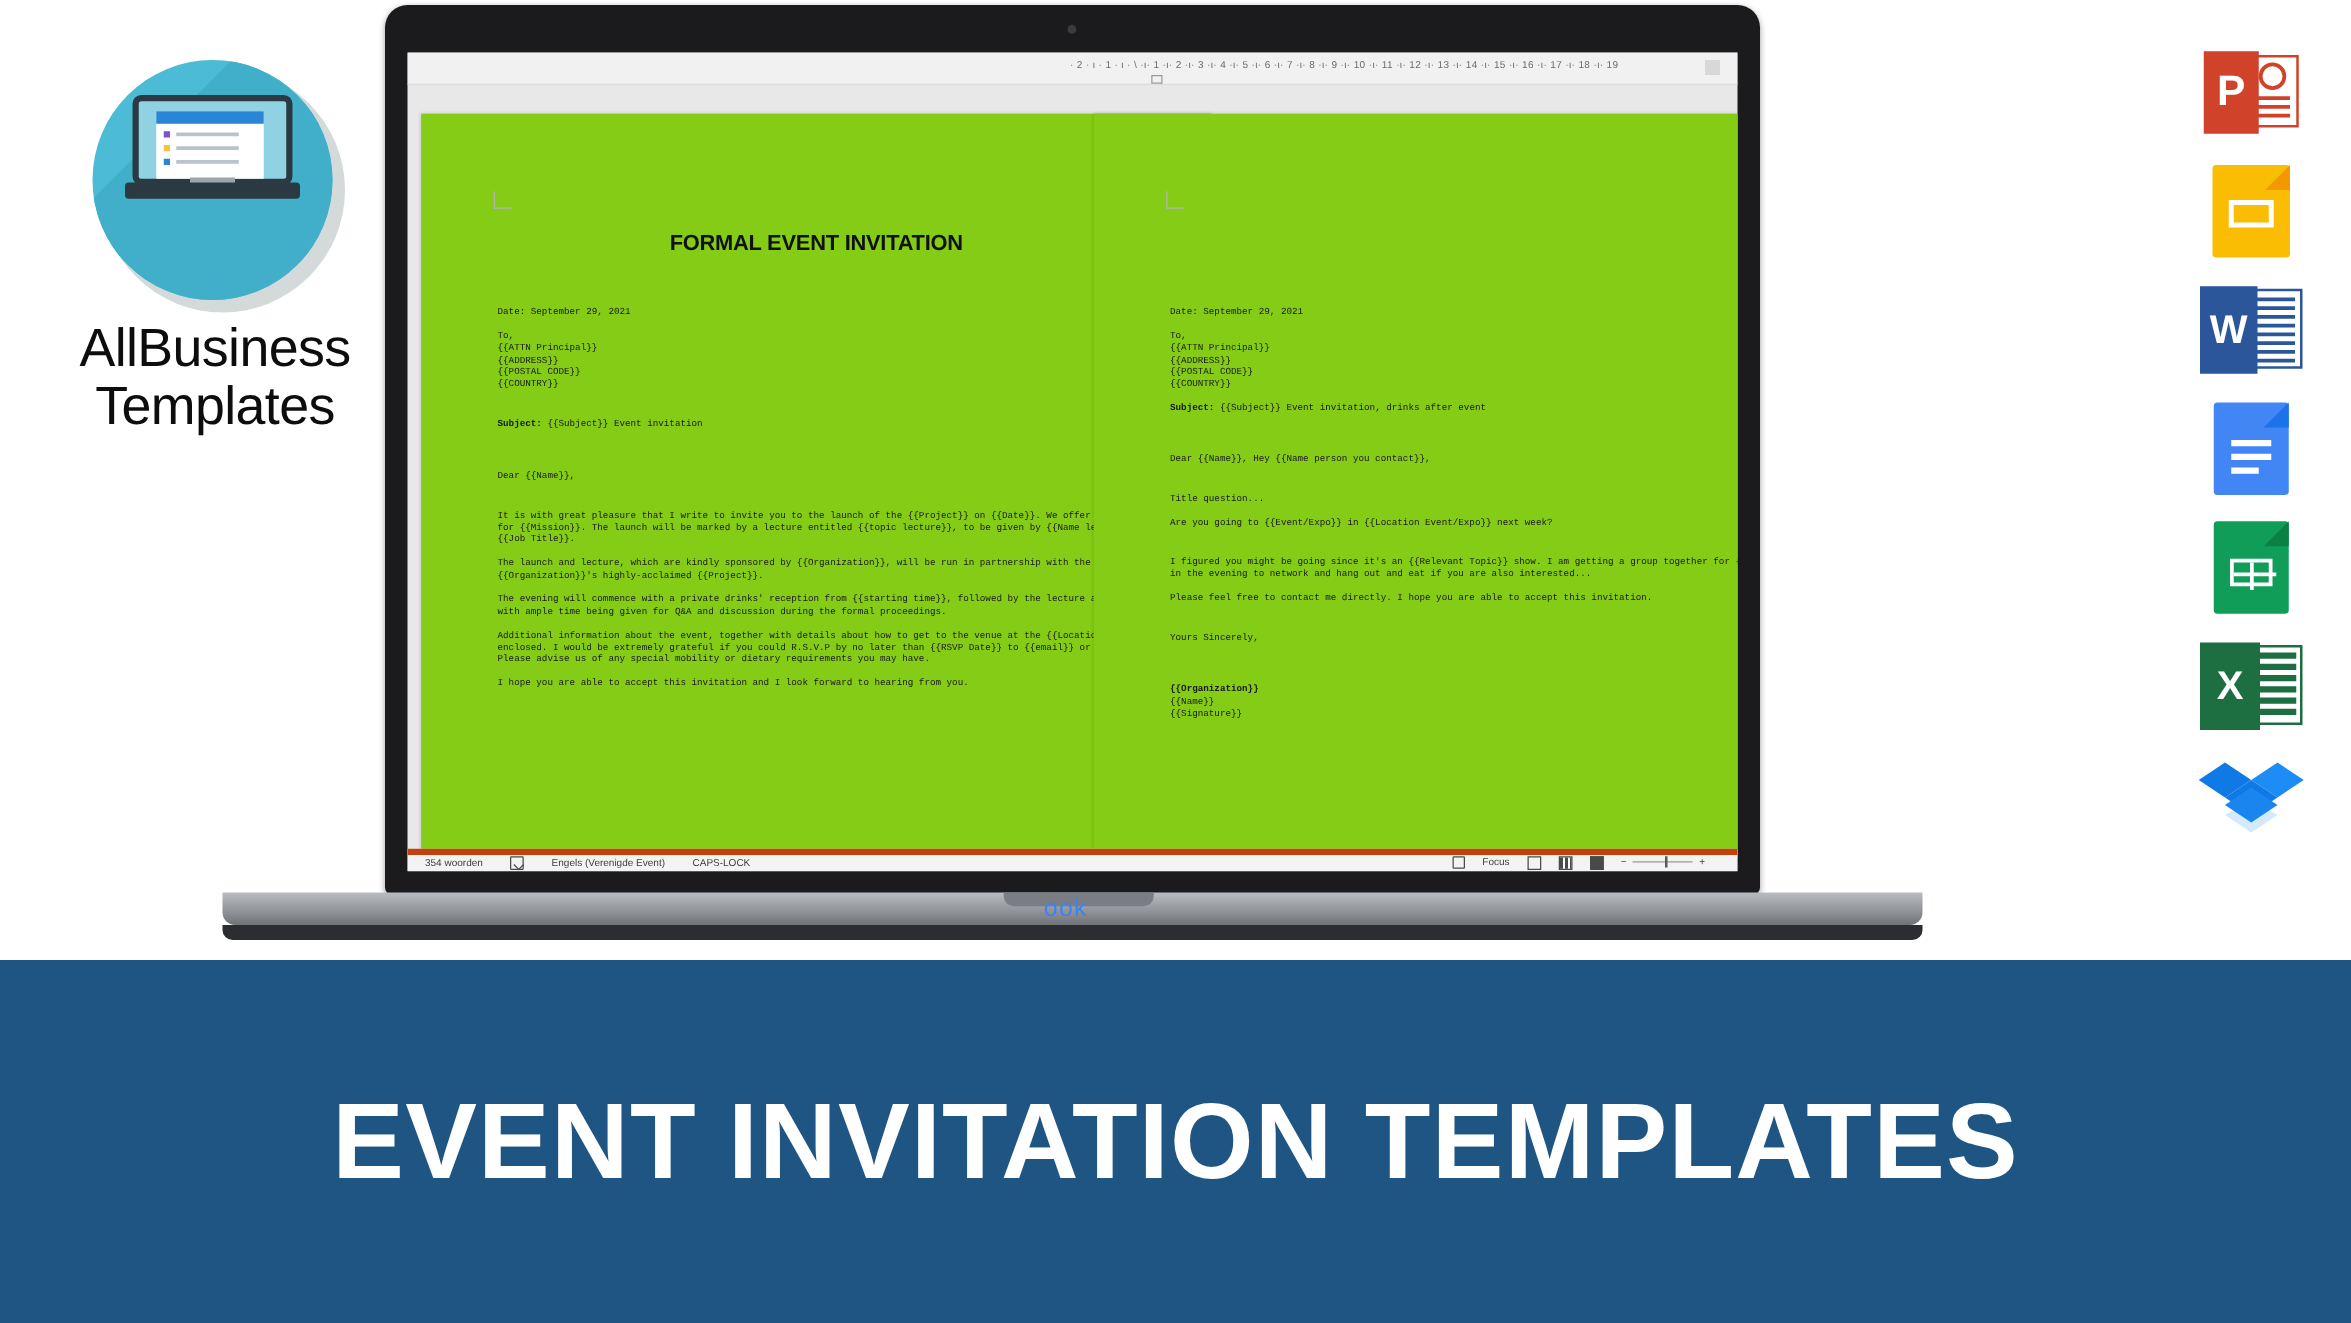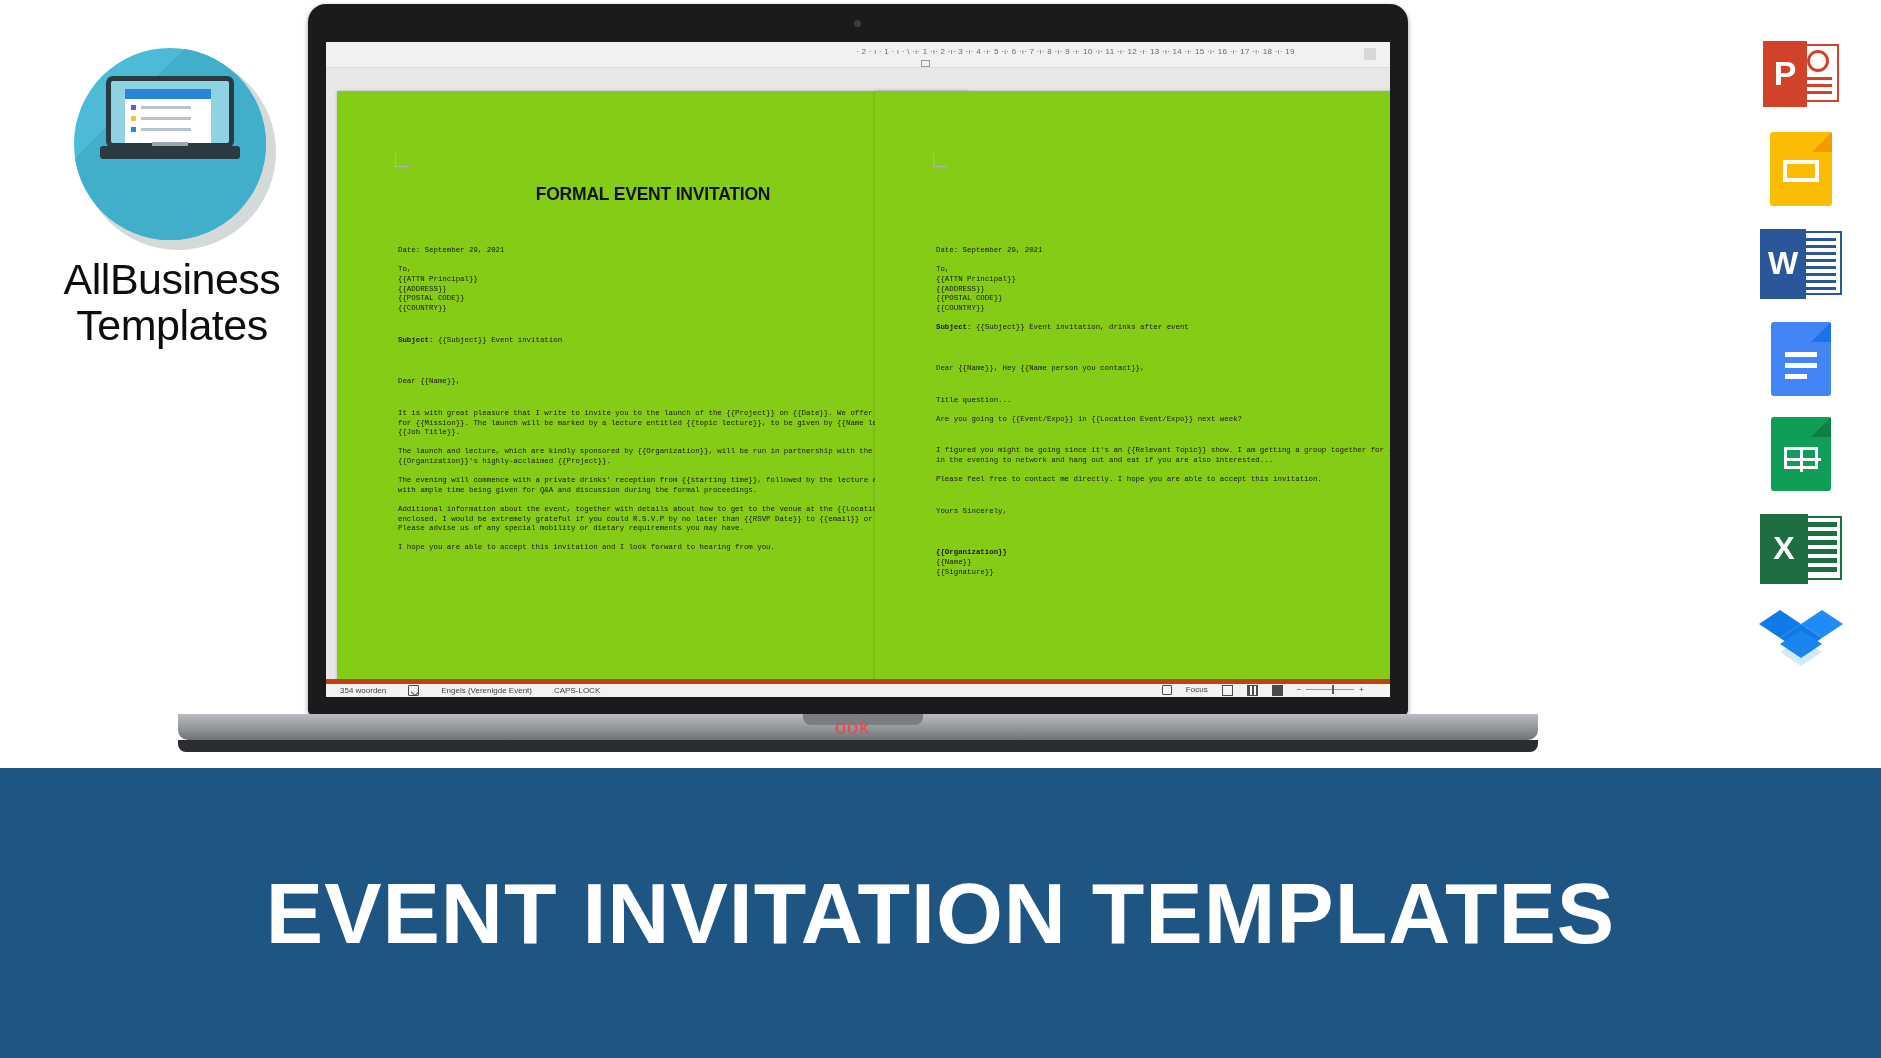--- a/index.html
+++ b/index.html
@@ -90,21 +90,21 @@
   .base-notch {
     position: absolute; left: 50%; top: 710px; margin-left: -60px;
     width: 120px; height: 11px; background: #7a7e83; border-radius: 0 0 8px 8px;
   }
   .foot {
     position: absolute; left: -130px; top: 736px; width: 1360px; height: 12px;
     background: #2b2d30; border-radius: 0 0 8px 8px;
   }
   .brand-mark {
     position: absolute; left: 50%; top: 712px; margin-left: -28px;
-    font-size: 20px; color: #ef4444; letter-spacing: 1px;
+    font-size: 20px; color: #3b82f6; letter-spacing: 1px;
   }
 
   
   .ruler {
     position: absolute; left: 0; top: 0; width: 100%; height: 26px;
     background: #f1f1f1; border-bottom: 1px solid #dcdcdc;
   }
   .ruler-scale {
     position: absolute; left: 530px; top: 5px;
     font-size: 8px; color: #6b6b6b; white-space: nowrap;

